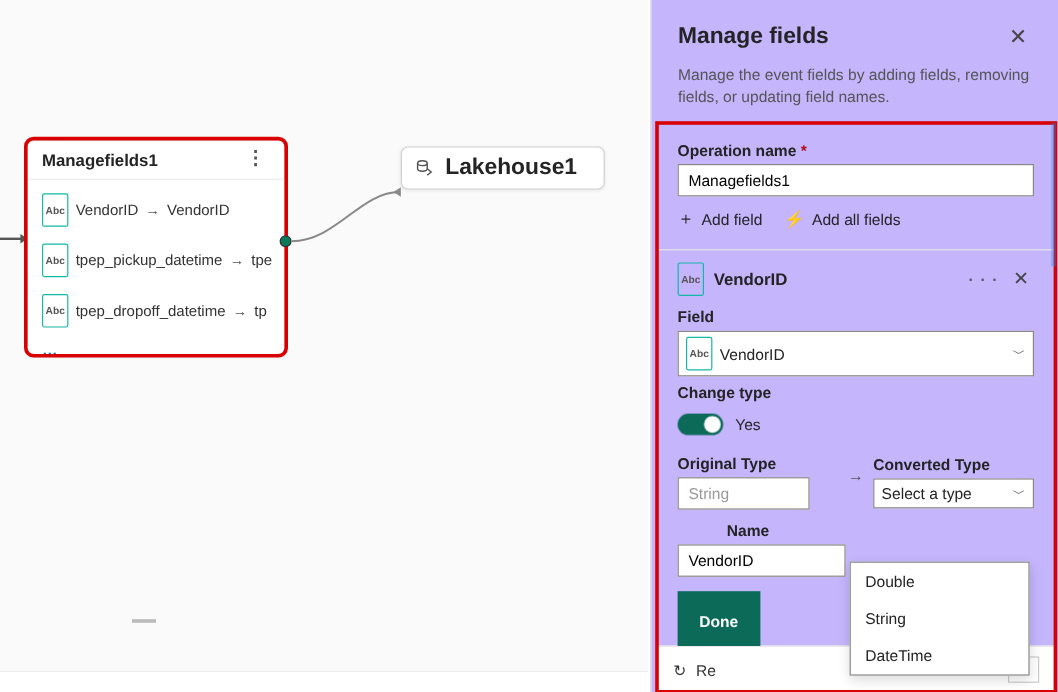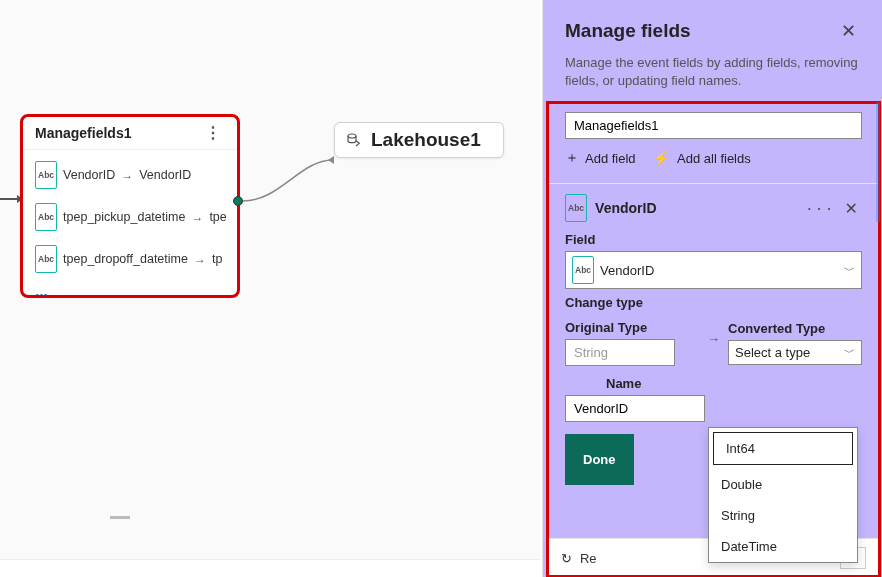--- a/index.html
+++ b/index.html
@@ -318,20 +318,21 @@
 
 <div class="panel">
   <div class="panel-head">
     <div class="panel-title">Manage fields</div>
     <div class="close-x">✕</div>
   </div>
   <div class="panel-sub">Manage the event fields by adding fields, removing fields, or updating field names.</div>
 
   <div class="panel-body-wrap">
     <div class="panel-body">
+      <div class="lbl req">Operation name</div>
       <input class="txt" value="Managefields1" style="">
 
       <div class="actions">
         <span class="lnk">
           <span class="ic">＋</span>
           <span>Add field</span>
         </span>
         <span class="lnk">
           <span class="ic">⚡</span>
           <span>Add all fields</span>
@@ -350,20 +351,24 @@
       <div class="lbl">Field</div>
       <div class="sel">
         <span style="display:flex;align-items:center;gap:6px;">
           <span class="abc-chip">Abc</span>
           <span>VendorID</span>
         </span>
         <span class="chev">﹀</span>
       </div>
 
       <div class="lbl">Change type</div>
+      <div class="toggle-row">
+        <div class="toggle"></div>
+        <span>Yes</span>
+      </div>
 
       <div class="two-col">
         <div class="col">
           <div class="lbl">Original Type</div>
           <input class="txt ro" readonly="" style="width: 110px;" value="String">
         </div>
         <div class="arr">→</div>
         <div class="col">
           <div class="lbl">Converted Type</div>
           <div class="sel">
@@ -381,19 +386,18 @@
       </div>
     </div>
 
     <div class="panel-bottom">
       <span style="cursor:pointer;">↻</span>
       <span>Re</span>
       <span class="chevup">⌃</span>
     </div>
 
     <div class="dropdown">
-      <div class="opt first">Int64</div>
       <div class="opt">Double</div>
       <div class="opt">String</div>
       <div class="opt">DateTime</div>
     </div>
   </div>
 </div>
 
 </body></html>

